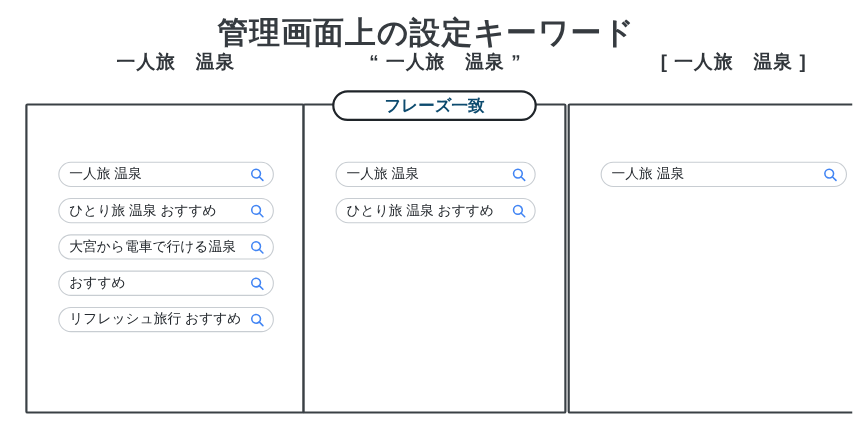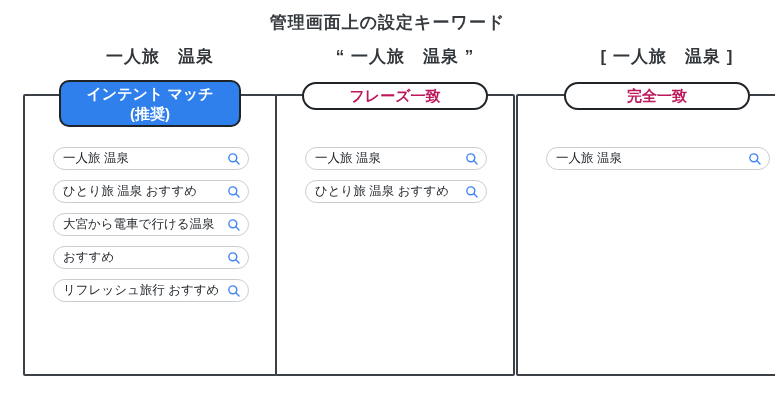--- a/index.html
+++ b/index.html
@@ -2,40 +2,40 @@
 <html><head>
 <meta charset="utf-8">
 <style>
   html,body{margin:0;padding:0;background:#ffffff;}
   .canvas{
     position:relative;width:775px;height:404px;background:#ffffff;
     font-family:"Liberation Sans",sans-serif;overflow:hidden;
   }
   .page-title{
     position:absolute;top:11px;left:0;right:0;margin:0;
-    text-align:center;font-size:17px;font-weight:bold;color:#363b40;
+    text-align:center;font-size:28px;font-weight:bold;color:#363b40;
     letter-spacing:1px;
   }
   .column{position:absolute;top:45px;height:340px;padding-left:20px;}
   .col-0{left:23px;width:234px;}
   .col-1{left:275px;width:220px;}
   .col-2{left:516px;width:262px;}
   .kw-header{
     text-align:center;font-size:17px;font-weight:bold;color:#31363b;
     letter-spacing:1px;height:24px;line-height:24px;
   }
   .box{
     position:absolute;top:49px;left:0;right:0;height:282px;
     border:2.5px solid #3a4045;border-radius:2px;background:#ffffff;
     box-sizing:border-box;
   }
   .badge{
     position:absolute;left:50%;transform:translateX(-50%);
     display:flex;flex-direction:column;align-items:center;justify-content:center;
-    border:2.5px solid #1f2429;background:#ffffff;color:#be185d;
+    border:2.5px solid #1f2429;background:#ffffff;color:#0c4a6e;
     font-weight:bold;z-index:2;box-sizing:border-box;text-align:center;
   }
   .badge--pill{top:37px;height:28px;width:186px;border-radius:14px;font-size:15px;}
   .badge--blue{
     top:35px;width:182px;min-height:44px;border-radius:10px;
     background:#2F80ED;color:#ffffff;font-size:15px;line-height:1.3;padding:2px 0;
   }
   .pills{
     position:absolute;top:102px;left:30px;right:28px;
     display:flex;flex-direction:column;gap:10px;
@@ -53,24 +53,20 @@
 </head>
 <body>
 
 <div class="canvas">
 
   <h1 class="page-title">管理画面上の設定キーワード</h1>
 
   <section class="column col-0">
     <div class="kw-header">一人旅　温泉</div>
     <div class="box"></div>
-    <div class="badge badge--blue">
-      <span>インテント マッチ</span>
-      <span>(推奨)</span>
-    </div>
     <div class="pills">
   <div class="pill">
     <span class="pill-label">一人旅 温泉</span>
     <svg class="search-icon" width="14" height="14" viewBox="0 0 24 24" aria-hidden="true">
       <circle cx="10" cy="10" r="6.8" fill="none" stroke="#4285F4" stroke-width="2.4"></circle>
       <line x1="15.2" y1="15.2" x2="20.6" y2="20.6" stroke="#4285F4" stroke-width="2.4" stroke-linecap="round"></line>
     </svg>
   </div>
 
   <div class="pill">
@@ -130,23 +126,20 @@
       <circle cx="10" cy="10" r="6.8" fill="none" stroke="#4285F4" stroke-width="2.4"></circle>
       <line x1="15.2" y1="15.2" x2="20.6" y2="20.6" stroke="#4285F4" stroke-width="2.4" stroke-linecap="round"></line>
     </svg>
   </div>
 </div>
   </section>
 
   <section class="column col-2">
     <div class="kw-header">[ 一人旅　温泉 ]</div>
     <div class="box"></div>
-    <div class="badge badge--pill">
-      <span>完全一致</span>
-    </div>
     <div class="pills">
   <div class="pill">
     <span class="pill-label">一人旅 温泉</span>
     <svg class="search-icon" width="14" height="14" viewBox="0 0 24 24" aria-hidden="true">
       <circle cx="10" cy="10" r="6.8" fill="none" stroke="#4285F4" stroke-width="2.4"></circle>
       <line x1="15.2" y1="15.2" x2="20.6" y2="20.6" stroke="#4285F4" stroke-width="2.4" stroke-linecap="round"></line>
     </svg>
   </div>
 </div>
   </section>

